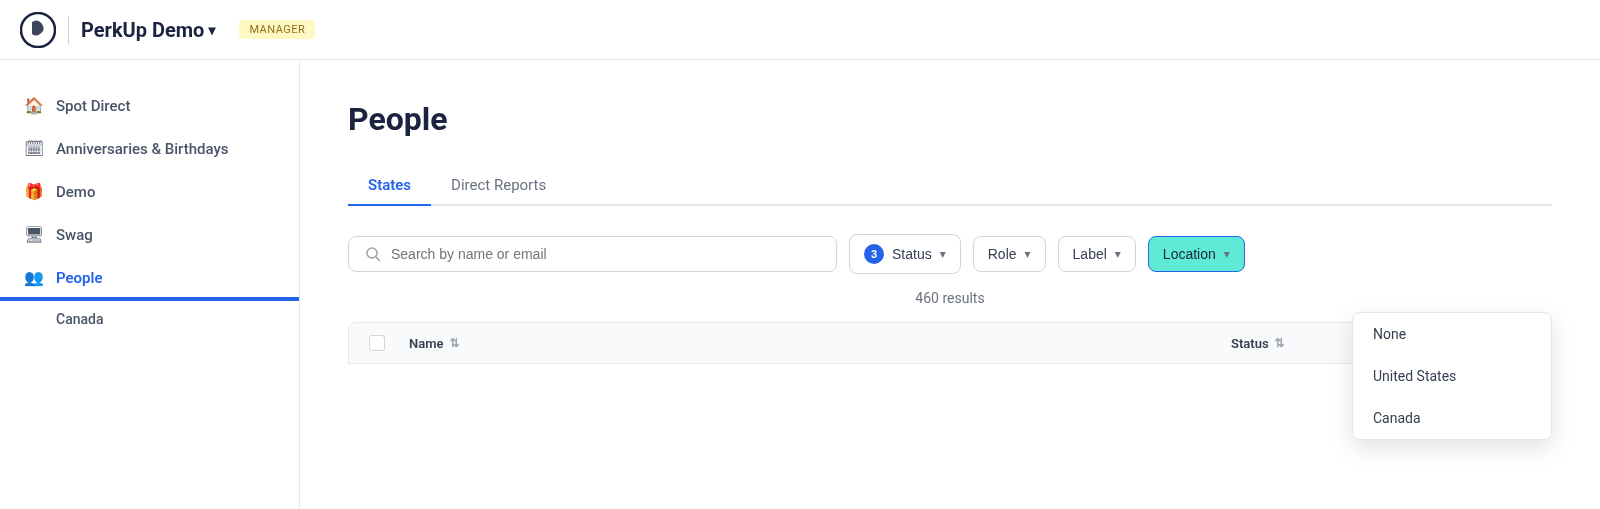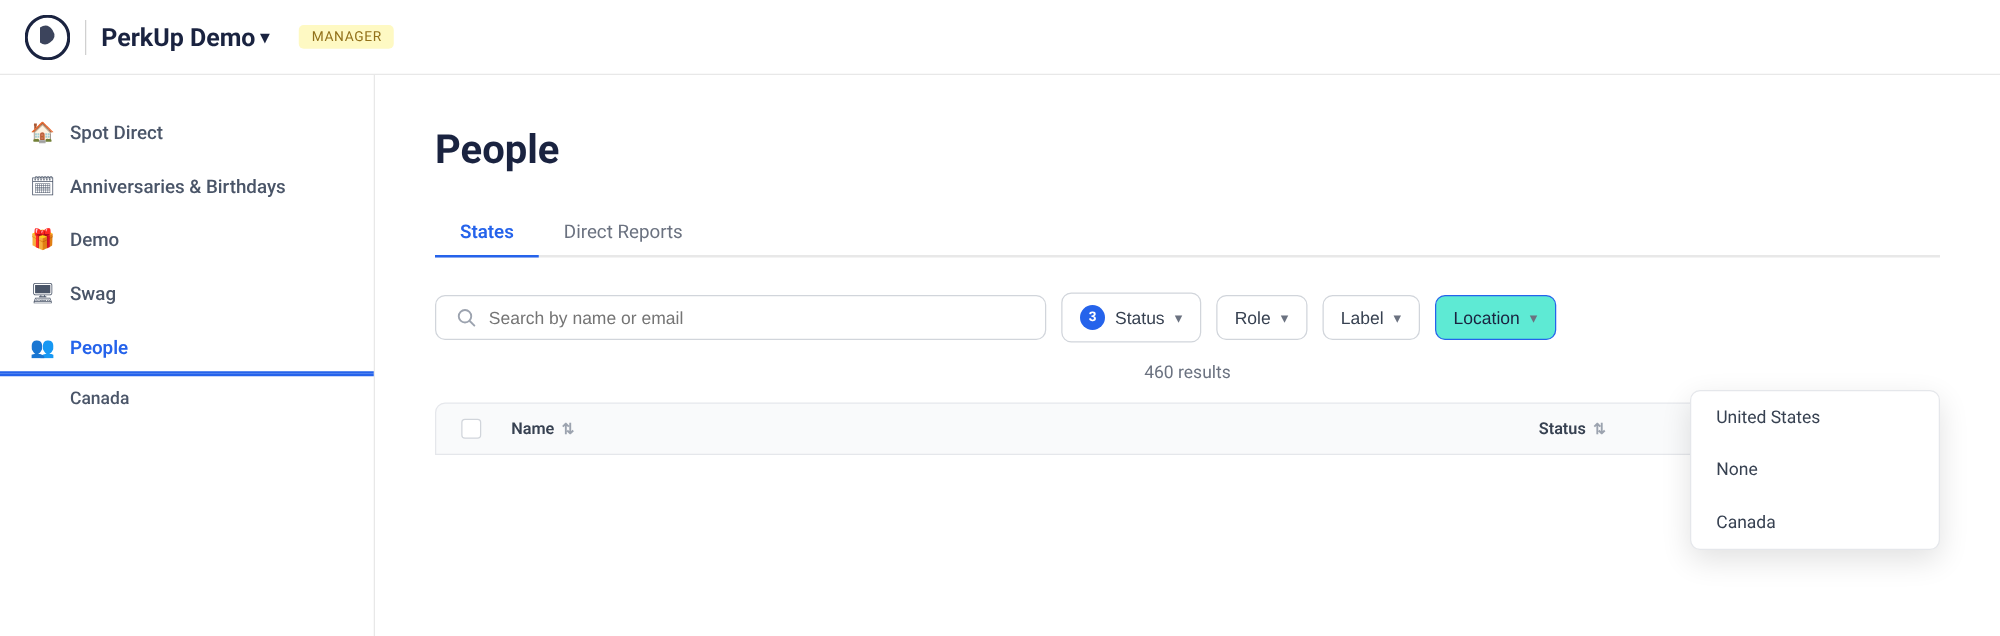--- a/index.html
+++ b/index.html
@@ -392,24 +392,24 @@
         <span>Status</span>
         <span class="sort-icon">⇅</span>
       </div>
       <div class="th-label">
         <span>Label</span>
       </div>
     </div>
 
     <div class="dropdown-overlay">
       <div class="dropdown-item">
+        <span>None</span>
+      </div>
+      <div class="dropdown-item">
         <span>United States</span>
-      </div>
-      <div class="dropdown-item">
-        <span>None</span>
       </div>
       <div class="dropdown-item">
         <span>Canada</span>
       </div>
     </div>
 
   </main>
 </div>
 
 </body></html>

